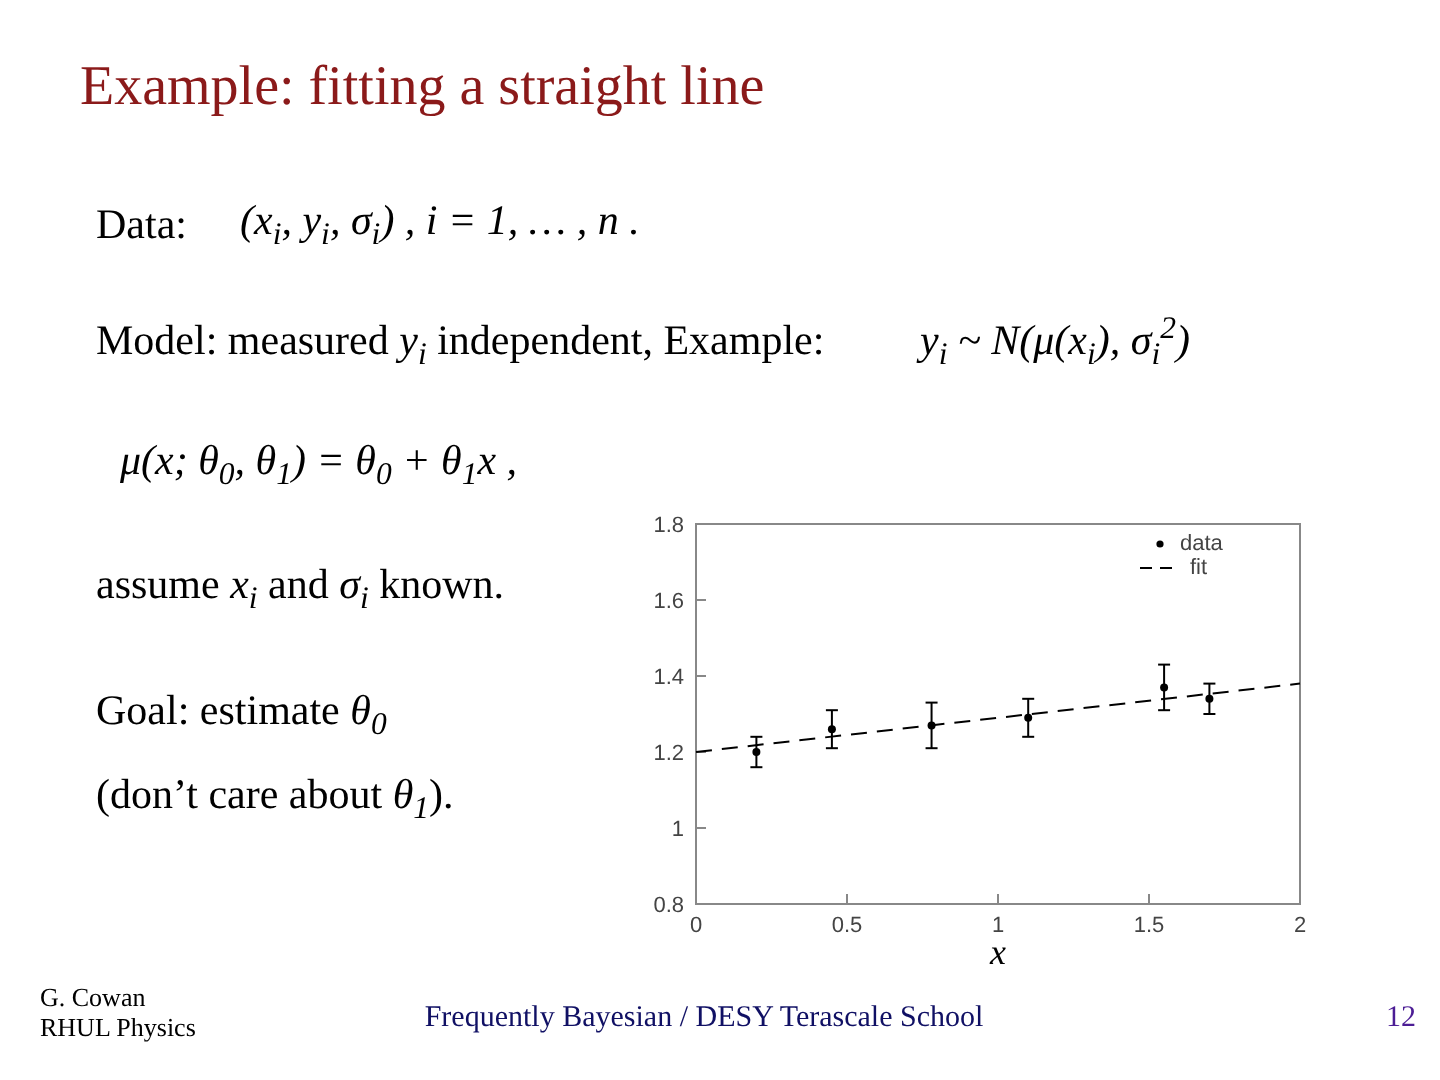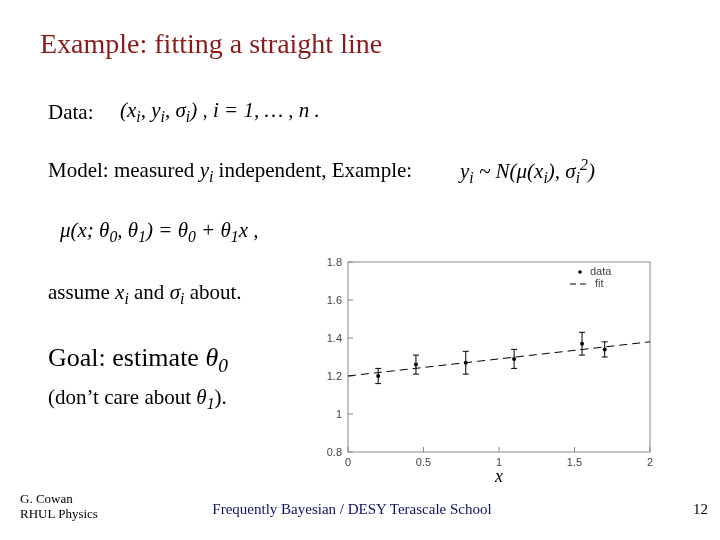--- a/index.html
+++ b/index.html
@@ -16,21 +16,21 @@
   .title {
     position: absolute;
     left: 40px;
     top: 28px;
     font-size: 28px;
     color: #8b1a1a;
   }
   .line1 { position:absolute; left:48px; top:100px; font-size:21px; }
   .line2 { position:absolute; left:48px; top:158px; font-size:21px; }
   .line3 { position:absolute; left:48px; top:280px; font-size:21px; }
-  .line4 { position:absolute; left:48px; top:343px; font-size:26px; }
+  .line4 { position:absolute; left:48px; top:343px; font-size:21px; }
   .line5 { position:absolute; left:48px; top:385px; font-size:21px; }
   .math-img {
     font-family: Liberation Serif, serif;
   }
   .sub { font-size: 0.75em; font-style: italic; vertical-align: sub; }
   .footer-left {
     position:absolute;
     left:20px;
     bottom:18px;
     font-size:13px;
@@ -45,21 +45,21 @@
     bottom:22px;
     text-align:center;
     font-size:15px;
     color:#101064;
   }
   .footer-right {
     position:absolute;
     right:12px;
     bottom:22px;
     font-size:15px;
-    color:#000000;
+    color:#4c1d95;
   }
   .math-data {
     position:absolute;
     left:120px;
     top:98px;
     font-size:21px;
     font-style:italic;
   }
   .math-eq {
     position:absolute;
@@ -102,21 +102,21 @@
 </div>
 <div class="math-dist math-img">
   <span>y</span><span class="sub">i</span><span> ~ N(μ(x</span><span class="sub">i</span><span>), σ</span><span class="sub" style="vertical-align:sub">i</span><sup style="font-size:0.75em;vertical-align:super">2</sup><span>)</span>
 </div>
 
 <div class="math-eq math-img">
   <span>μ(x; θ</span><span class="sub">0</span><span>, θ</span><span class="sub">1</span><span>) = θ</span><span class="sub">0</span><span> + θ</span><span class="sub">1</span><span>x ,</span>
 </div>
 
 <div class="line3">
-  <span>assume </span><i><span>x</span></i><span class="sub">i</span><span> and </span><i><span>σ</span></i><span class="sub">i</span><span> about.</span>
+  <span>assume </span><i><span>x</span></i><span class="sub">i</span><span> and </span><i><span>σ</span></i><span class="sub">i</span><span> known.</span>
 </div>
 
 <div class="line4">
   <span>Goal:  estimate </span><i><span>θ</span></i><span class="sub">0</span>
 </div>
 
 <div class="line5">
   <span>(don’t care about </span><i><span>θ</span></i><span class="sub">1</span><span>).</span>
 </div>
 

